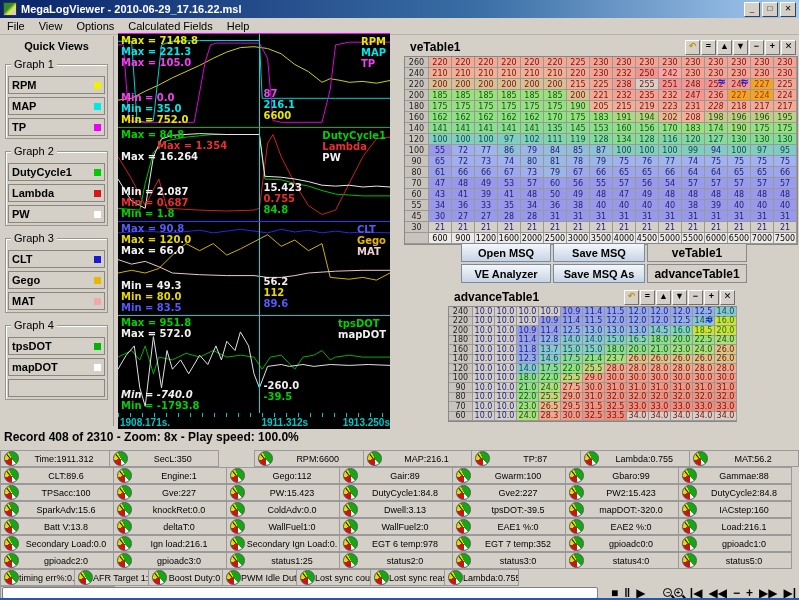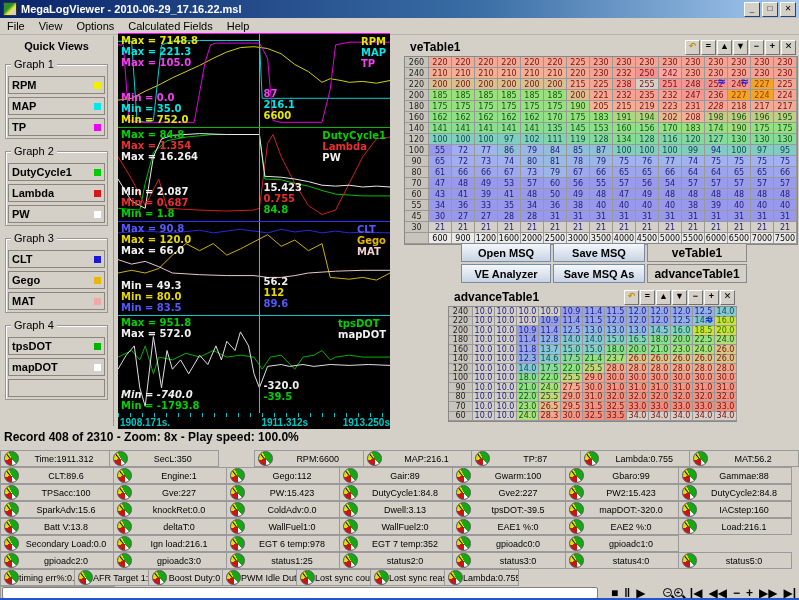--- a/index.html
+++ b/index.html
@@ -185,21 +185,21 @@
         <div class="anno curvals" style="left: calc(52% + 4px); top: 58%;"><div style="color: rgb(240, 64, 240);">87</div><div style="color: rgb(0, 232, 232);">216.1</div><div style="color: rgb(232, 232, 0);">6600</div></div>
         <div class="anno legend"><div style="color: rgb(232, 232, 0);">RPM</div><div style="color: rgb(0, 232, 232);">MAP</div><div style="color: rgb(240, 64, 240);">TP</div></div>
       </div>
       <div class="pane" style="height: 93px; border-top: 1px solid rgb(0, 187, 0);">
         <svg width="272" height="93">
           <polyline points="0.0,80.3 21.8,82.1 27.2,55.4 35.4,24.3 49.0,12.7 68.0,9.1 95.2,6.5 122.4,6.5 141.4,6.5 146.9,51.0 163.2,51.8 176.8,55.4 190.4,58.1 204.0,62.5 217.6,66.1 231.2,67.0 244.8,67.9 272.0,67.9" fill="none" stroke="#00c000" stroke-width="1"></polyline>
           <polyline points="0.0,28.7 13.6,51.0 27.2,77.6 40.8,51.0 49.0,80.3 81.6,82.1 108.8,83.0 136.0,82.1 141.4,80.3 149.6,15.3 155.0,6.5 163.2,28.7 176.8,55.4 190.4,77.6 204.0,86.5 217.6,82.1 231.2,55.4 244.8,28.7 258.4,10.9 272.0,9.1" fill="none" stroke="#d02020" stroke-width="1"></polyline>
           <polyline points="0.0,51.0 13.6,73.2 27.2,80.3 35.4,28.7 43.5,10.9 54.4,7.3 81.6,5.6 108.8,6.5 141.4,6.5 146.9,48.3 163.2,49.2 176.8,51.0 190.4,53.6 204.0,57.2 217.6,58.1 231.2,57.2 244.8,59.0 258.4,58.1 272.0,59.0" fill="none" stroke="#e8e8e8" stroke-width="1"></polyline>
         </svg>
         <div class="cursor-line" style="left: 52%;"></div>
-        <div class="anno maxs"><div style="color: rgb(0, 208, 0);">Max = 84.8</div><div style="color: rgb(232, 48, 48);">Max = 1.354</div><div style="color: rgb(240, 240, 240);">Max = 16.264</div></div>
+        <div class="anno maxs"><div style="color: rgb(0, 208, 0);">Max = 84.8</div><div style="color: rgb(232, 48, 48); margin-left: 36px;">Max = 1.354</div><div style="color: rgb(240, 240, 240);">Max = 16.264</div></div>
         <div class="anno mins"><div style="color: rgb(240, 240, 240);">Min = 2.087</div><div style="color: rgb(232, 48, 48);">Min = 0.687</div><div style="color: rgb(0, 208, 0);">Min = 1.8</div></div>
         <div class="anno curvals" style="left: calc(52% + 4px); top: 58%;"><div style="color: rgb(240, 240, 240);">15.423</div><div style="color: rgb(232, 48, 48);">0.755</div><div style="color: rgb(0, 208, 0);">84.8</div></div>
         <div class="anno legend"><div style="color: rgb(0, 208, 0);">DutyCycle1</div><div style="color: rgb(232, 48, 48);">Lambda</div><div style="color: rgb(240, 240, 240);">PW</div></div>
       </div>
       <div class="pane" style="height: 93px; border-top: 1px solid rgb(51, 51, 255);">
         <svg width="272" height="93">
           <polyline points="0.0,10.9 27.2,9.1 54.4,10.9 81.6,8.2 95.2,10.9 108.8,9.1 122.4,7.3 136.0,9.1 149.6,10.9 163.2,7.3 176.8,10.0 190.4,8.2 204.0,10.9 217.6,9.1 231.2,10.9 244.8,10.0 272.0,10.9" fill="none" stroke="#2828e0" stroke-width="1"></polyline>
           <polyline points="0.0,51.0 13.6,48.3 27.2,51.0 40.8,46.5 54.4,33.1 68.0,21.6 81.6,28.7 95.2,21.6 108.8,33.1 122.4,26.9 136.0,19.8 149.6,12.7 163.2,24.3 176.8,18.0 190.4,28.7 204.0,21.6 212.2,55.4 231.2,57.2 244.8,55.4 258.4,58.1 272.0,51.0" fill="none" stroke="#d0b000" stroke-width="1"></polyline>
           <polyline points="0.0,37.6 13.6,42.1 27.2,39.4 40.8,44.7 54.4,51.0 81.6,52.7 108.8,53.6 136.0,53.6 149.6,55.4 163.2,55.4 176.8,53.6 190.4,51.0 217.6,49.2 244.8,48.3 272.0,48.3" fill="none" stroke="#e8c8c8" stroke-width="1"></polyline>
         </svg>
@@ -210,21 +210,21 @@
         <div class="anno legend"><div style="color: rgb(88, 88, 255);">CLT</div><div style="color: rgb(232, 184, 0);">Gego</div><div style="color: rgb(240, 208, 208);">MAT</div></div>
       </div>
       <div class="pane" style="height: 97px; border-top: 1px solid rgb(0, 204, 204);">
         <svg width="272" height="97">
           <polyline points="0.0,41.1 13.6,34.5 21.8,43.9 27.2,29.9 35.4,57.8 40.8,41.1 54.4,43.9 68.0,37.3 81.6,41.1 95.2,34.5 108.8,41.1 122.4,39.2 136.0,41.1 144.2,53.2 152.3,41.1 163.2,39.2 176.8,53.2 185.0,41.1 195.8,39.2 204.0,34.5 212.2,43.9 217.6,41.1 231.2,39.2 244.8,41.1 272.0,41.1" fill="none" stroke="#00b000" stroke-width="1"></polyline>
           <polyline points="0.0,53.2 8.2,39.2 16.3,29.9 21.8,71.8 27.2,90.3 35.4,20.6 43.5,71.8 49.0,34.5 54.4,53.2 62.6,43.9 70.7,57.8 81.6,39.2 89.8,48.5 97.9,29.9 103.4,43.9 108.8,25.3 117.0,34.5 122.4,15.9 130.6,29.9 136.0,57.8 141.4,71.8 149.6,50.4 163.2,48.5 171.4,50.4 185.0,48.5 195.8,50.4 212.2,48.5 231.2,49.4 250.2,48.5 272.0,49.4" fill="none" stroke="#e0e0e0" stroke-width="1"></polyline>
         </svg>
         <div class="cursor-line" style="left: 52%;"></div>
         <div class="anno maxs"><div style="color: rgb(0, 208, 0);">Max = 951.8</div><div style="color: rgb(240, 240, 240);">Max = 572.0</div></div>
         <div class="anno mins"><div style="color: rgb(240, 240, 240); font-style: italic;">Min = -740.0</div><div style="color: rgb(0, 208, 0);">Min = -1793.8</div></div>
-        <div class="anno curvals" style="left: calc(52% + 4px); top: 66%;"><div style="color: rgb(240, 240, 240);">-320.0</div><div style="color: rgb(0, 208, 0);">-39.5</div></div>
+        <div class="anno curvals" style="left: calc(52% + 4px); top: 66%;"><div style="color: rgb(240, 240, 240);">-260.0</div><div style="color: rgb(0, 208, 0);">-39.5</div></div>
         <div class="anno legend"><div style="color: rgb(0, 208, 0);">tpsDOT</div><div style="color: rgb(240, 240, 240);">mapDOT</div></div>
       </div>
       <div class="axis">
         <div class="ticks"></div>
         <span class="t" style="left: 2px;">1908.171s.</span>
         <span class="t" style="left: calc(52% + 2px);">1911.312s</span>
         <span class="t" style="right: 0px;">1913.250s</span>
       </div>
     </div>
 
@@ -875,20 +875,24 @@
         <div class="gcell" style="width: 114px;">
           <span class="gauge"></span>
           <span class="glabel">Secondary Load:0.0</span>
         </div>
         <div class="gcell" style="width: 114px;">
           <span class="gauge"></span>
           <span class="glabel">Ign load:216.1</span>
         </div>
         <div class="gcell" style="width: 114px;">
           <span class="gauge"></span>
+          <span class="glabel">Secondary Ign Load:0.</span>
+        </div>
+        <div class="gcell" style="width: 114px;">
+          <span class="gauge"></span>
           <span class="glabel">EGT 6 temp:978</span>
         </div>
         <div class="gcell" style="width: 114px;">
           <span class="gauge"></span>
           <span class="glabel">EGT 7 temp:352</span>
         </div>
         <div class="gcell" style="width: 114px;">
           <span class="gauge"></span>
           <span class="glabel">gpioadc0:0</span>
         </div>

